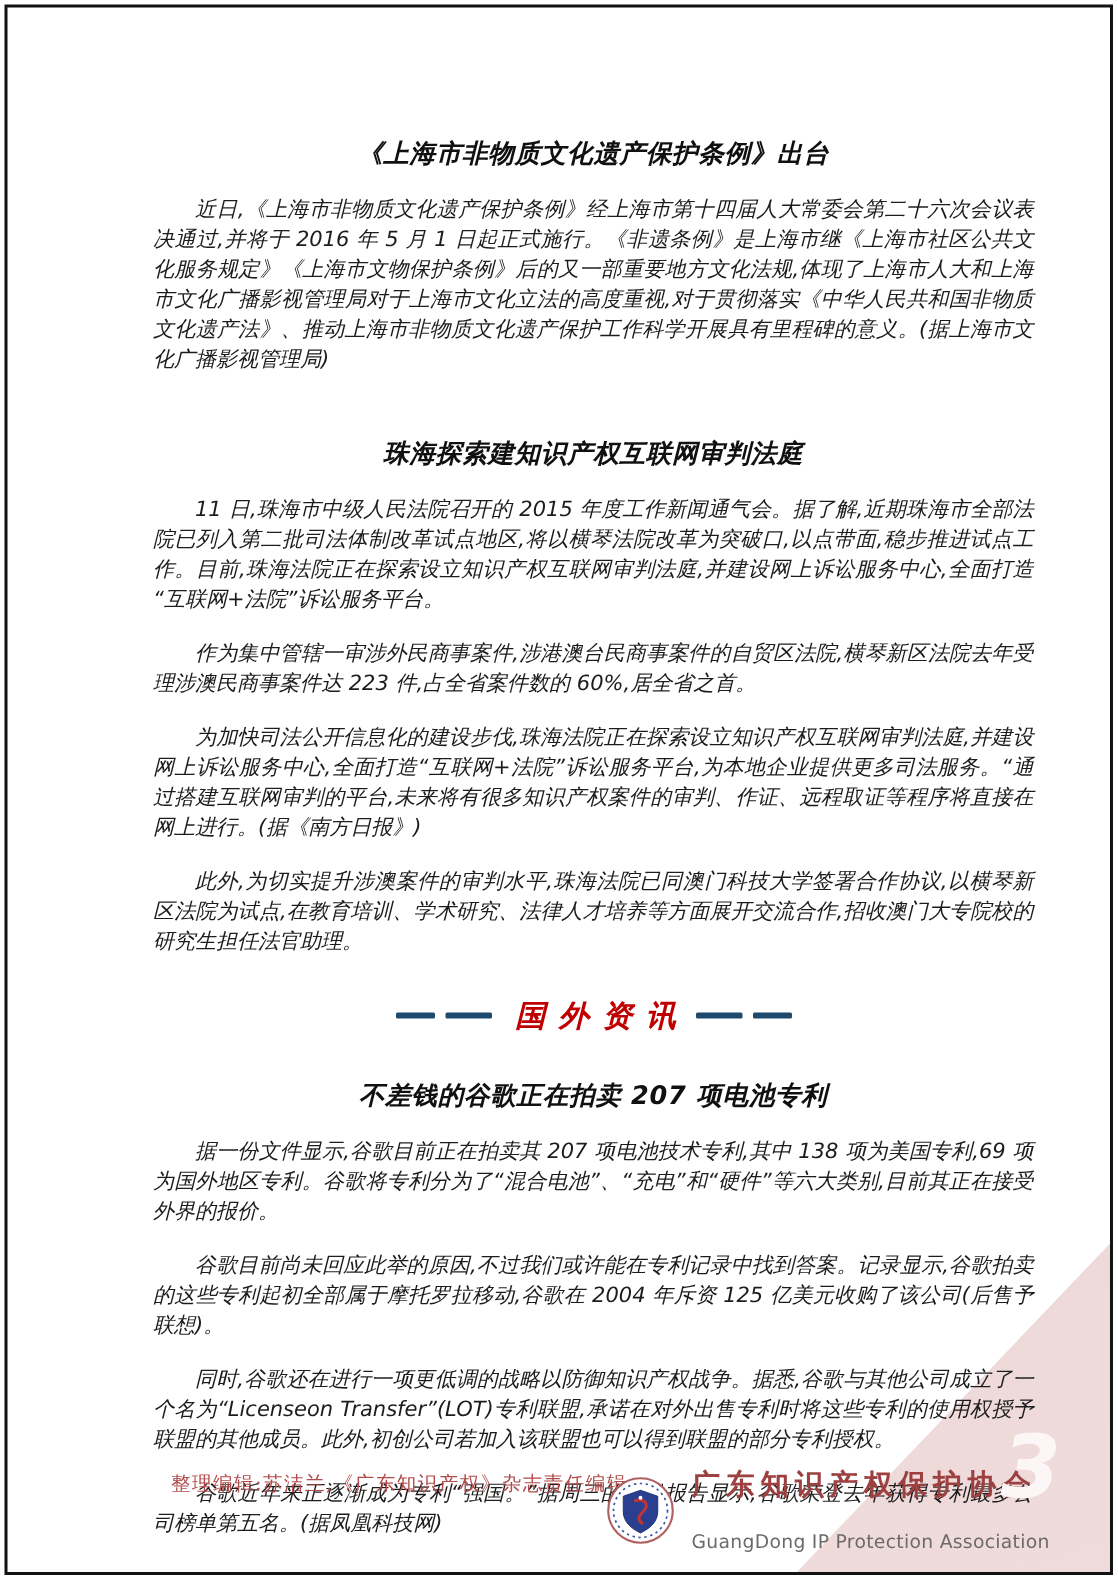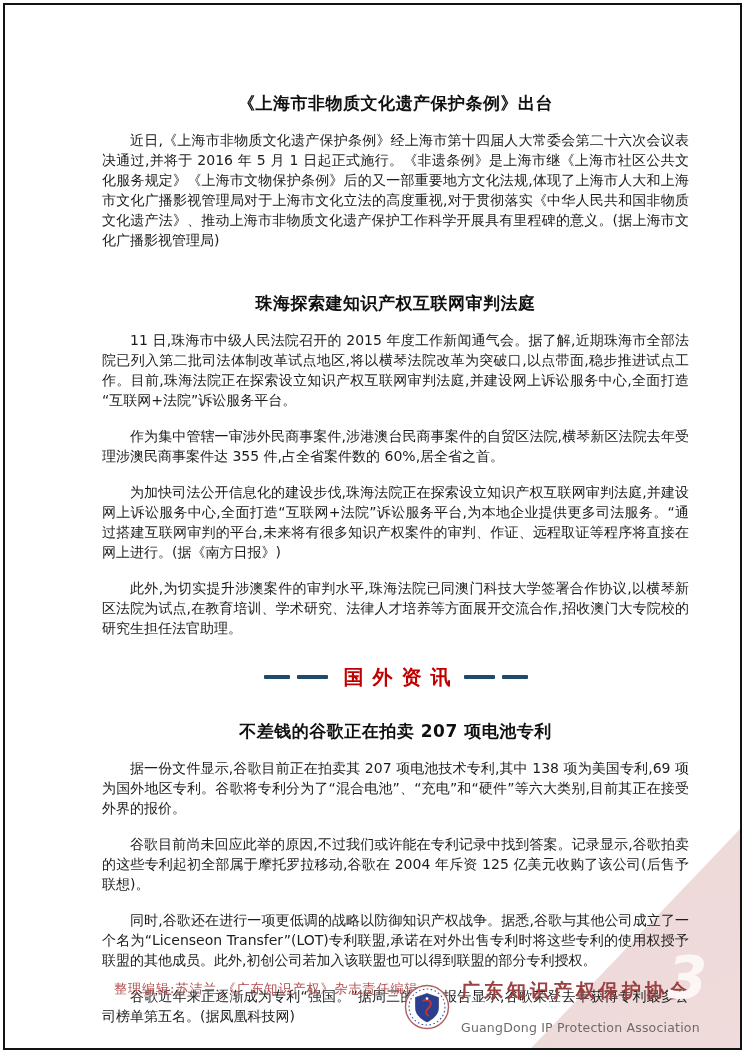--- a/index.html
+++ b/index.html
@@ -13,20 +13,21 @@
   }
   .corner-triangle {
     position:absolute; inset:5px; z-index:0;
     background:linear-gradient(160deg,#e5c2c2 0%,#eed7d7 55%,#efdbdb 100%);
     clip-path:polygon(100% 79%, 100% 100%, 71.6% 100%);
   }
   .content {
     position:relative; z-index:1; padding:92px 40px 0 86px;
     color:#1c1c1c; font-size:14px; line-height:20px;
     text-align:justify;
+    font-style:italic;
   }
   .article { margin:0 0 42px 0; }
   .article.tight { margin-bottom:0; }
   .article-title {
     margin:0 0 9px 0; font-size:17px; font-weight:bold; color:#101010;
     text-align:center; letter-spacing:0.5px; line-height:22px;
   }
   .para { margin:16px; text-indent:2em; }
   .divider {
     display:flex; align-items:center; justify-content:center;
@@ -74,21 +75,21 @@
   <div class="content">
 
     <div class="article">
       <h2 class="article-title">《上海市非物质文化遗产保护条例》出台</h2>
       <p class="para">近日,《上海市非物质文化遗产保护条例》经上海市第十四届人大常委会第二十六次会议表决通过,并将于 2016 年 5 月 1 日起正式施行。《非遗条例》是上海市继《上海市社区公共文化服务规定》《上海市文物保护条例》后的又一部重要地方文化法规,体现了上海市人大和上海市文化广播影视管理局对于上海市文化立法的高度重视,对于贯彻落实《中华人民共和国非物质文化遗产法》、推动上海市非物质文化遗产保护工作科学开展具有里程碑的意义。(据上海市文化广播影视管理局)</p>
     </div>
 
     <div class="article tight">
       <h2 class="article-title">珠海探索建知识产权互联网审判法庭</h2>
       <p class="para">11 日,珠海市中级人民法院召开的 2015 年度工作新闻通气会。据了解,近期珠海市全部法院已列入第二批司法体制改革试点地区,将以横琴法院改革为突破口,以点带面,稳步推进试点工作。目前,珠海法院正在探索设立知识产权互联网审判法庭,并建设网上诉讼服务中心,全面打造“互联网+法院”诉讼服务平台。</p>
-      <p class="para">作为集中管辖一审涉外民商事案件,涉港澳台民商事案件的自贸区法院,横琴新区法院去年受理涉澳民商事案件达 355 件,占全省案件数的 60%,居全省之首。</p>
+      <p class="para">作为集中管辖一审涉外民商事案件,涉港澳台民商事案件的自贸区法院,横琴新区法院去年受理涉澳民商事案件达 223 件,占全省案件数的 60%,居全省之首。</p>
       <p class="para">为加快司法公开信息化的建设步伐,珠海法院正在探索设立知识产权互联网审判法庭,并建设网上诉讼服务中心,全面打造“互联网+法院”诉讼服务平台,为本地企业提供更多司法服务。“通过搭建互联网审判的平台,未来将有很多知识产权案件的审判、作证、远程取证等程序将直接在网上进行。(据《南方日报》)</p>
       <p class="para">此外,为切实提升涉澳案件的审判水平,珠海法院已同澳门科技大学签署合作协议,以横琴新区法院为试点,在教育培训、学术研究、法律人才培养等方面展开交流合作,招收澳门大专院校的研究生担任法官助理。</p>
     </div>
 
     <div class="divider">
       <span class="dash short"></span>
       <span class="dash long"></span>
       <span class="divider-label">国外资讯</span>
       <span class="dash long"></span>
       <span class="dash short"></span>

